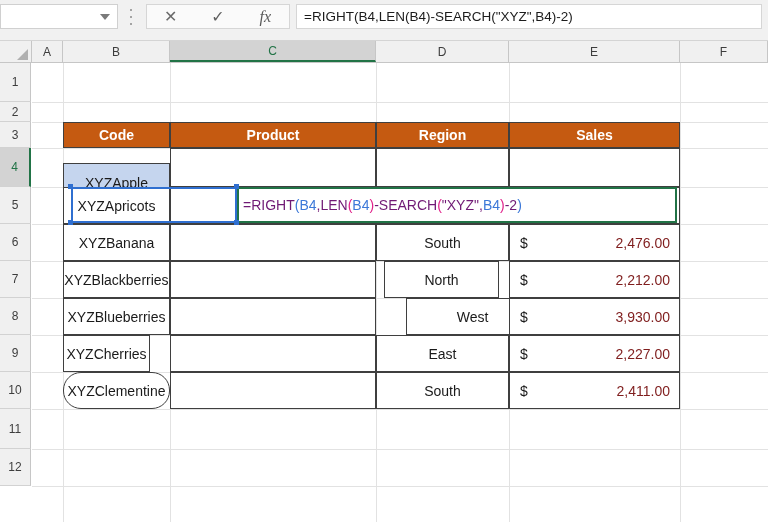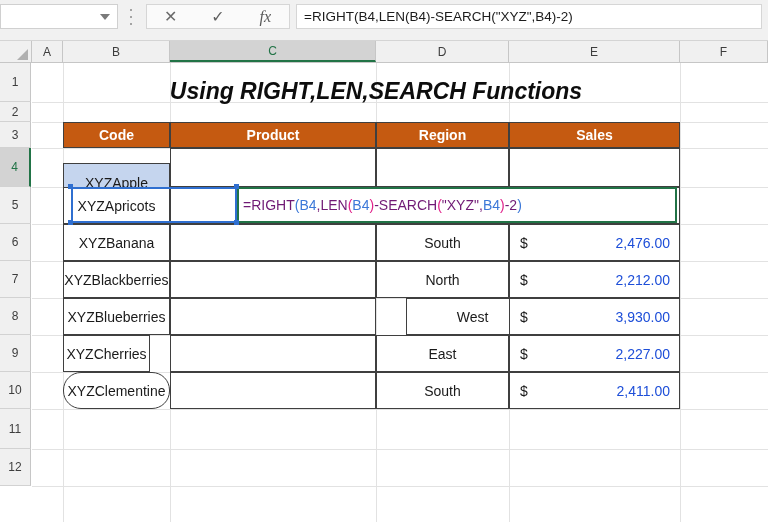--- a/index.html
+++ b/index.html
@@ -211,21 +211,21 @@
     font-weight: bold;
     justify-content: center;
     border-color: #3f3f3f;
   }
   .tbl-cell.ctr { justify-content: center; }
   .tbl-cell.money {
     justify-content: space-between;
     padding: 0 9px 0 10px;
   }
   .money .cur { color: #1a1a1a; }
-  .money .amt { color: #1d4ed8; }
+  .money .amt { color: #7f1d1d; }
 
   
   .ref-cell {
     background: #c5d5ee;
     margin-top: 15px;
   }
   .ref-border {
     position: absolute;
     border: 2px solid #2f6fd0;
     box-sizing: border-box;
@@ -367,21 +367,20 @@
       <div class="gridline-h" style="top: 161px;"></div>
       <div class="gridline-h" style="top: 198px;"></div>
       <div class="gridline-h" style="top: 235px;"></div>
       <div class="gridline-h" style="top: 272px;"></div>
       <div class="gridline-h" style="top: 309px;"></div>
       <div class="gridline-h" style="top: 346px;"></div>
       <div class="gridline-h" style="top: 386px;"></div>
       <div class="gridline-h" style="top: 423px;"></div>
     </div>
 
-  <div class="sheet-title" style="left:40px; top:9px; width:608px; height:39px;">Using RIGHT,LEN,SEARCH Functions</div>
 
   <div id="table-layer">
       <div class="tbl-cell hdr" style="left: 31px; top: 59px; width: 107px; height: 26px;">
         <span>Code</span>
       </div>
       <div class="tbl-cell hdr" style="left: 138px; top: 59px; width: 206px; height: 26px;">
         <span>Product</span>
       </div>
       <div class="tbl-cell hdr" style="left: 344px; top: 59px; width: 133px; height: 26px;">
         <span>Region</span>
@@ -427,21 +426,21 @@
       <div class="tbl-cell money" style="left: 477px; top: 161px; width: 171px; height: 37px;">
         <span class="cur">$</span>
         <span class="amt">2,476.00</span>
       </div>
       <div class="tbl-cell ctr" style="left: 31px; top: 198px; width: 107px; height: 37px;">
         <span>XYZBlackberries</span>
       </div>
       <div class="tbl-cell ctr" style="left: 138px; top: 198px; width: 206px; height: 37px;">
         <span></span>
       </div>
-      <div class="tbl-cell ctr" style="left: 344px; top: 198px; width: 133px; height: 37px;">
+      <div class="tbl-cell ctr" style="left: 352px; top: 198px; width: 115px; height: 37px;">
         <span>North</span>
       </div>
       <div class="tbl-cell money" style="left: 477px; top: 198px; width: 171px; height: 37px;">
         <span class="cur">$</span>
         <span class="amt">2,212.00</span>
       </div>
       <div class="tbl-cell ctr" style="left: 31px; top: 235px; width: 107px; height: 37px;">
         <span>XYZBlueberries</span>
       </div>
       <div class="tbl-cell ctr" style="left: 138px; top: 235px; width: 206px; height: 37px;">

